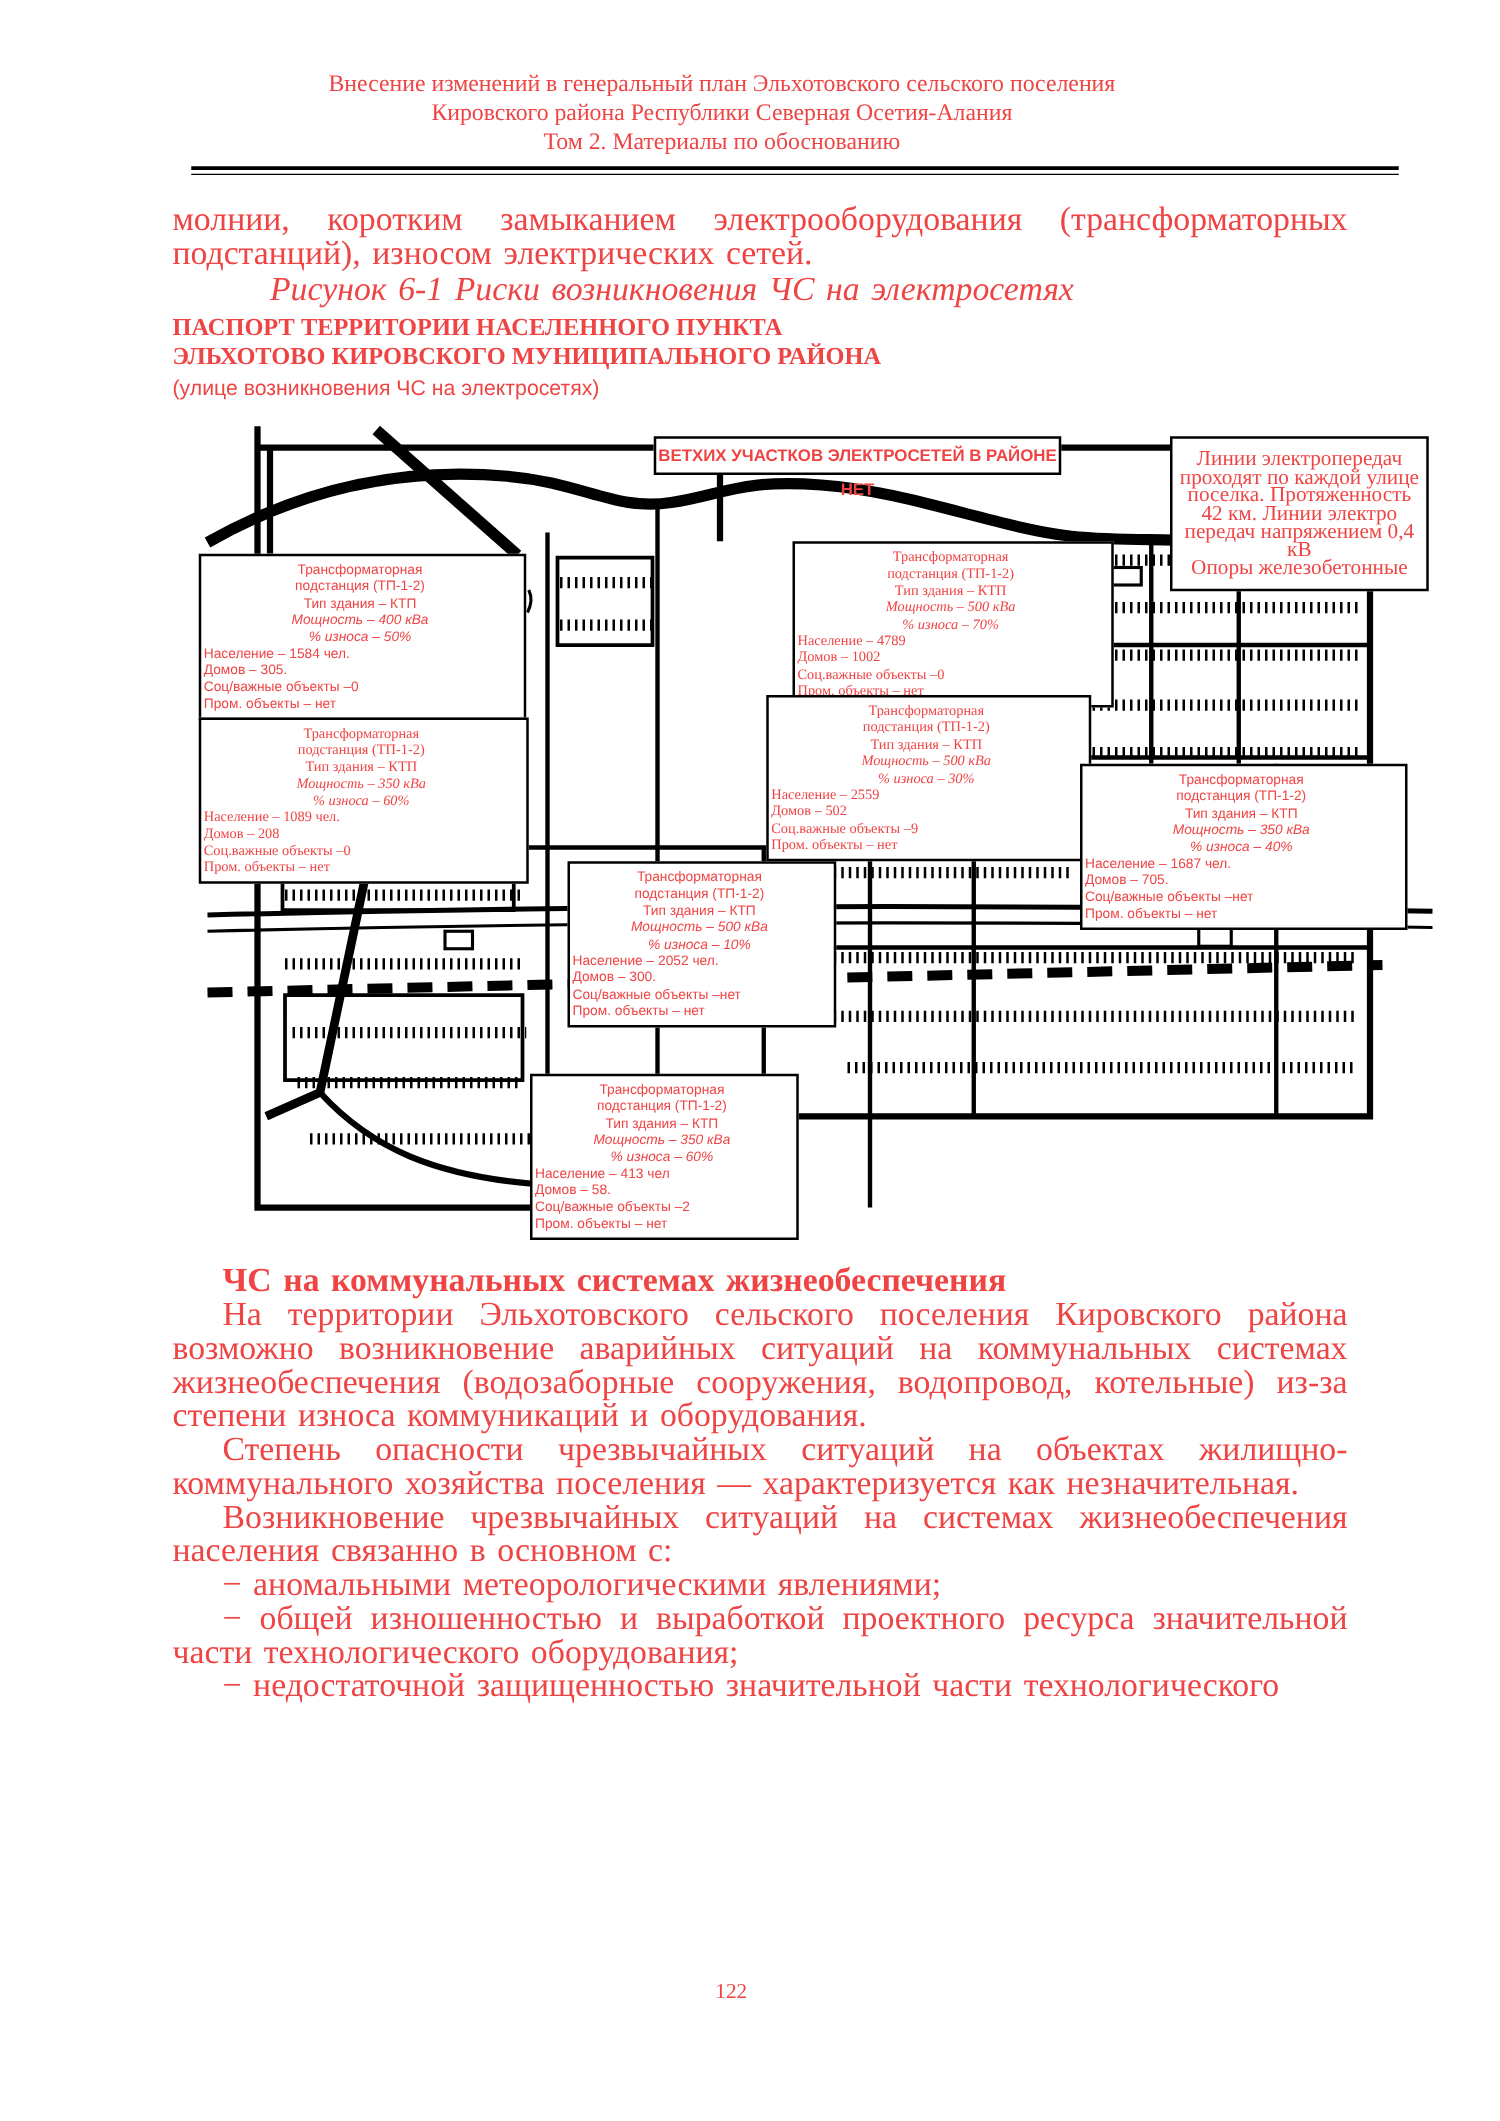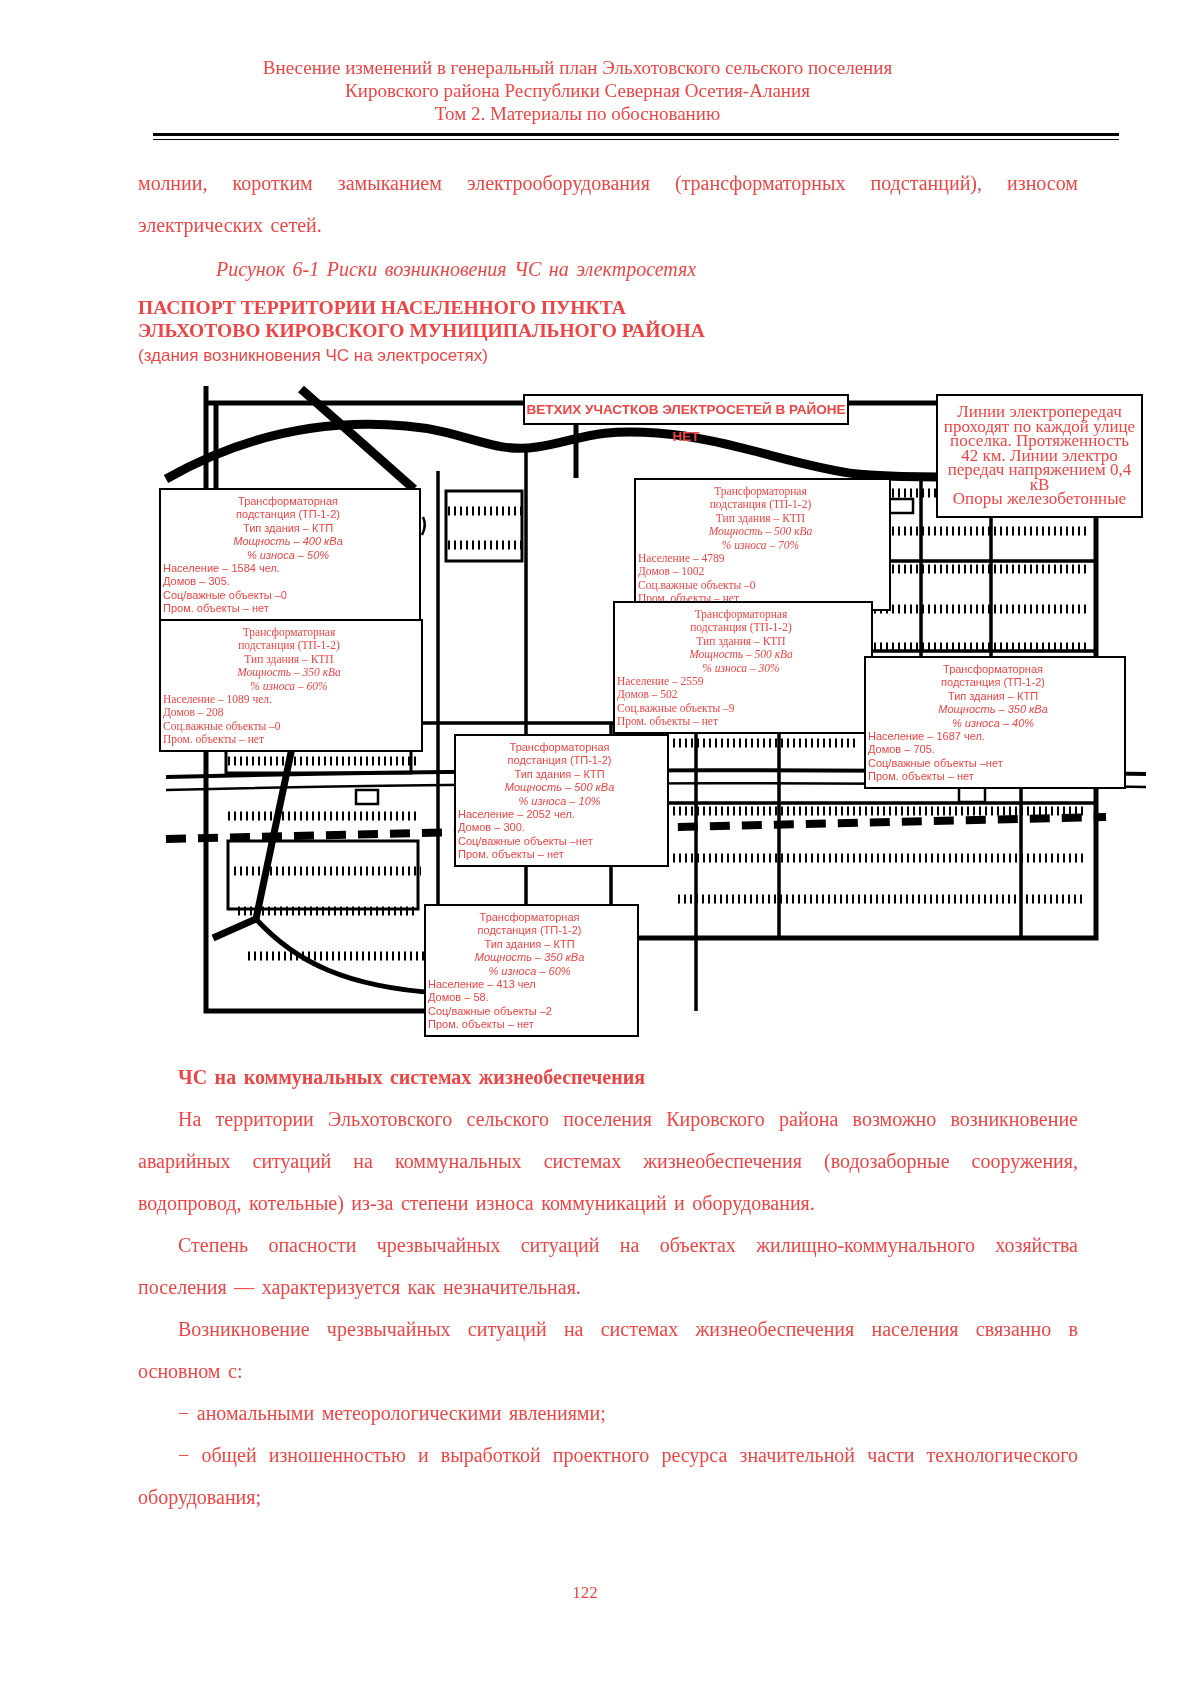--- a/index.html
+++ b/index.html
@@ -3,21 +3,21 @@
 <meta charset="utf-8">
 <style>
   html,body{margin:0;padding:0;background:#fff;}
   .page{position:relative;width:1200px;height:1697px;background:#fff;color:#ef4444;
         font-family:"Liberation Serif",serif;overflow:hidden;}
   
   .doc-header{padding-top:56px;text-align:center;font-size:19px;line-height:23px;padding-right:45px;}
   .header-rule{width:966px;margin:8px 0 0 153px;height:3px;border-top:3px solid #000;border-bottom:1px solid #000;}
   
   .body-col{margin:0 122px 0 138px;}
-  .body-col p{margin:0;font-size:20px;line-height:42px;text-align:justify;word-spacing:2.5px;}
+  .body-col p{margin:0;font-size:27px;line-height:27px;text-align:justify;word-spacing:2.5px;}
   .noindent{text-indent:0;}
   .indent{text-indent:40px;}
   .intro{margin-top:22px !important;}
   .fig-caption{font-style:italic;font-size:24px;line-height:31px;margin:2px 0 0 78px !important;text-align:left !important;}
   .fig-title{margin-top:6px;margin-right:62px;text-align:left;font-weight:bold;font-size:19.5px;line-height:23px;}
   .fig-title .t3{font-family:"Liberation Sans",sans-serif;font-weight:normal;font-size:17px;margin-top:2px;}
   
   .map{position:relative;width:1200px;height:685px;margin-top:4px;margin-left:16px;}
   .map-art{position:absolute;left:0;top:0;}
   .banner{position:absolute;left:507px;top:23px;width:322px;height:27px;background:#fff;border:2.5px solid #000;
@@ -46,21 +46,21 @@
     <div>Том 2. Материалы по обоснованию</div>
   </div>
   <div class="header-rule"></div>
 
   <div class="body-col">
     <p class="noindent intro">молнии, коротким замыканием электрооборудования (трансформаторных подстанций), износом электрических сетей.</p>
     <p class="fig-caption">Рисунок 6-1 Риски возникновения ЧС на электросетях</p>
     <div class="fig-title">
       <div class="t1">ПАСПОРТ ТЕРРИТОРИИ НАСЕЛЕННОГО ПУНКТА</div>
       <div class="t2">ЭЛЬХОТОВО КИРОВСКОГО МУНИЦИПАЛЬНОГО РАЙОНА</div>
-      <div class="t3">(здания возникновения ЧС на электросетях)</div>
+      <div class="t3">(улице возникновения ЧС на электросетях)</div>
     </div>
   </div>
 
   <div class="map">
     <svg class="map-art" width="1200" height="685" viewBox="0 0 1200 685">
       <g stroke="#000" fill="none" stroke-linecap="butt">
         <path stroke-width="5" d="M190,15 V640 H562 V567 H1080 V132"></path>
         <path stroke-width="5" d="M190,32 H507 M829,32 H920"></path>
         <path stroke-width="9" d="M150,108 C220,68 300,47 390,55 C450,60 476,83 521,76 C562,70 576,57 641,62 C711,67 781,96 841,103 C901,109 936,101 966,113 L1006,126"></path>
         <path stroke-width="9" d="M285,18 L398,118"></path>
@@ -174,17 +174,18 @@
     </div>
   </div>
 
   <div class="body-col">
     <p class="section-heading">ЧС на коммунальных системах жизнеобеспечения</p>
     <p class="indent">На территории Эльхотовского сельского поселения Кировского района возможно возникновение аварийных ситуаций на коммунальных системах жизнеобеспечения (водозаборные сооружения, водопровод, котельные) из-за степени износа коммуникаций и оборудования.</p>
     <p class="indent">Степень опасности чрезвычайных ситуаций на объектах жилищно-коммунального хозяйства поселения — характеризуется как незначительная.</p>
     <p class="indent">Возникновение чрезвычайных ситуаций на системах жизнеобеспечения населения связанно в основном с:</p>
     <p class="indent"><span>−</span> <span>аномальными метеорологическими явлениями;</span></p>
     <p class="indent"><span>−</span> <span>общей изношенностью и выработкой проектного ресурса значительной части технологического оборудования;</span></p>
+    <p class="indent"><span>−</span> <span>недостаточной защищенностью значительной части технологического</span></p>
   </div>
 
   <div class="footer">122</div>
 
 </div>
 
 </body></html>

